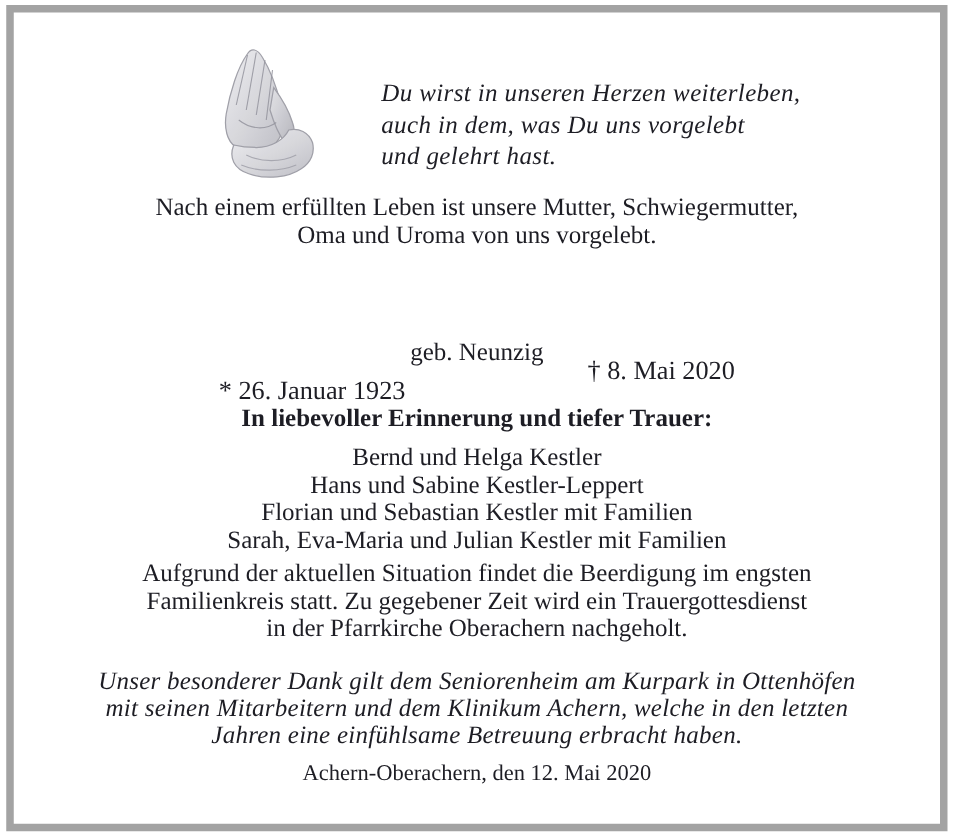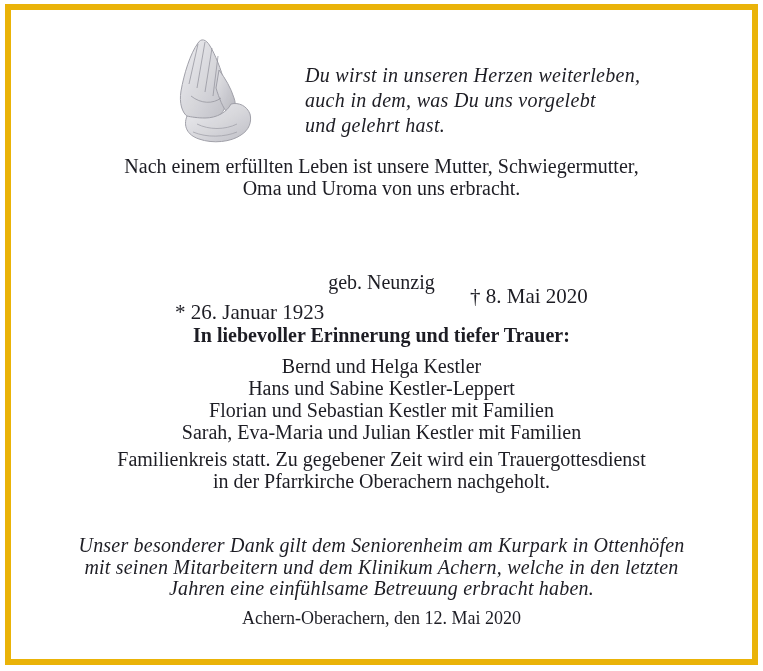--- a/index.html
+++ b/index.html
@@ -14,21 +14,21 @@
     font-family: "Liberation Serif", "DejaVu Serif", serif;
     color: #1d1d24;
     overflow: hidden;
   }
   .frame {
     position: absolute;
     left: 5px;
     top: 4px;
     width: 741px;
     height: 649px;
-    border: 6px solid #eab308;
+    border: 6px solid #a3a3a3;
     background: #ffffff;
   }
   .abs { position: absolute; }
   .center-block {
     left: 0;
     width: 100%;
     text-align: center;
   }
   .hands {
     left: 150px;
@@ -141,41 +141,42 @@
   </div>
 
   <div class="abs quote">
     <div>Du wirst in unseren Herzen weiterleben,</div>
     <div>auch in dem, was Du uns vorgelebt</div>
     <div>und gelehrt hast.</div>
   </div>
 
   <div class="abs center-block intro">
     <div>Nach einem erfüllten Leben ist unsere Mutter, Schwiegermutter,</div>
-    <div>Oma und Uroma von uns erbracht.</div>
+    <div>Oma und Uroma von uns vorgelebt.</div>
   </div>
 
 
   <div class="abs center-block maiden-name">geb. Neunzig</div>
 
   <div class="abs dates-row">
     <span class="birth-date">* 26. Januar 1923</span>
     <span class="death-date">† 8. Mai 2020</span>
   </div>
 
   <div class="abs center-block mourning-heading">In liebevoller Erinnerung und tiefer Trauer:</div>
 
   <div class="abs center-block mourners">
     <div>Bernd und Helga Kestler</div>
     <div>Hans und Sabine Kestler-Leppert</div>
     <div>Florian und Sebastian Kestler mit Familien</div>
     <div>Sarah, Eva-Maria und Julian Kestler mit Familien</div>
   </div>
 
   <div class="abs center-block funeral">
+    <div>Aufgrund der aktuellen Situation findet die Beerdigung im engsten</div>
     <div>Familienkreis statt. Zu gegebener Zeit wird ein Trauergottesdienst</div>
     <div>in der Pfarrkirche Oberachern nachgeholt.</div>
   </div>
 
   <div class="abs center-block thanks">
     <div>Unser besonderer Dank gilt dem Seniorenheim am Kurpark in Ottenhöfen</div>
     <div>mit seinen Mitarbeitern und dem Klinikum Achern, welche in den letzten</div>
     <div>Jahren eine einfühlsame Betreuung erbracht haben.</div>
   </div>
 

